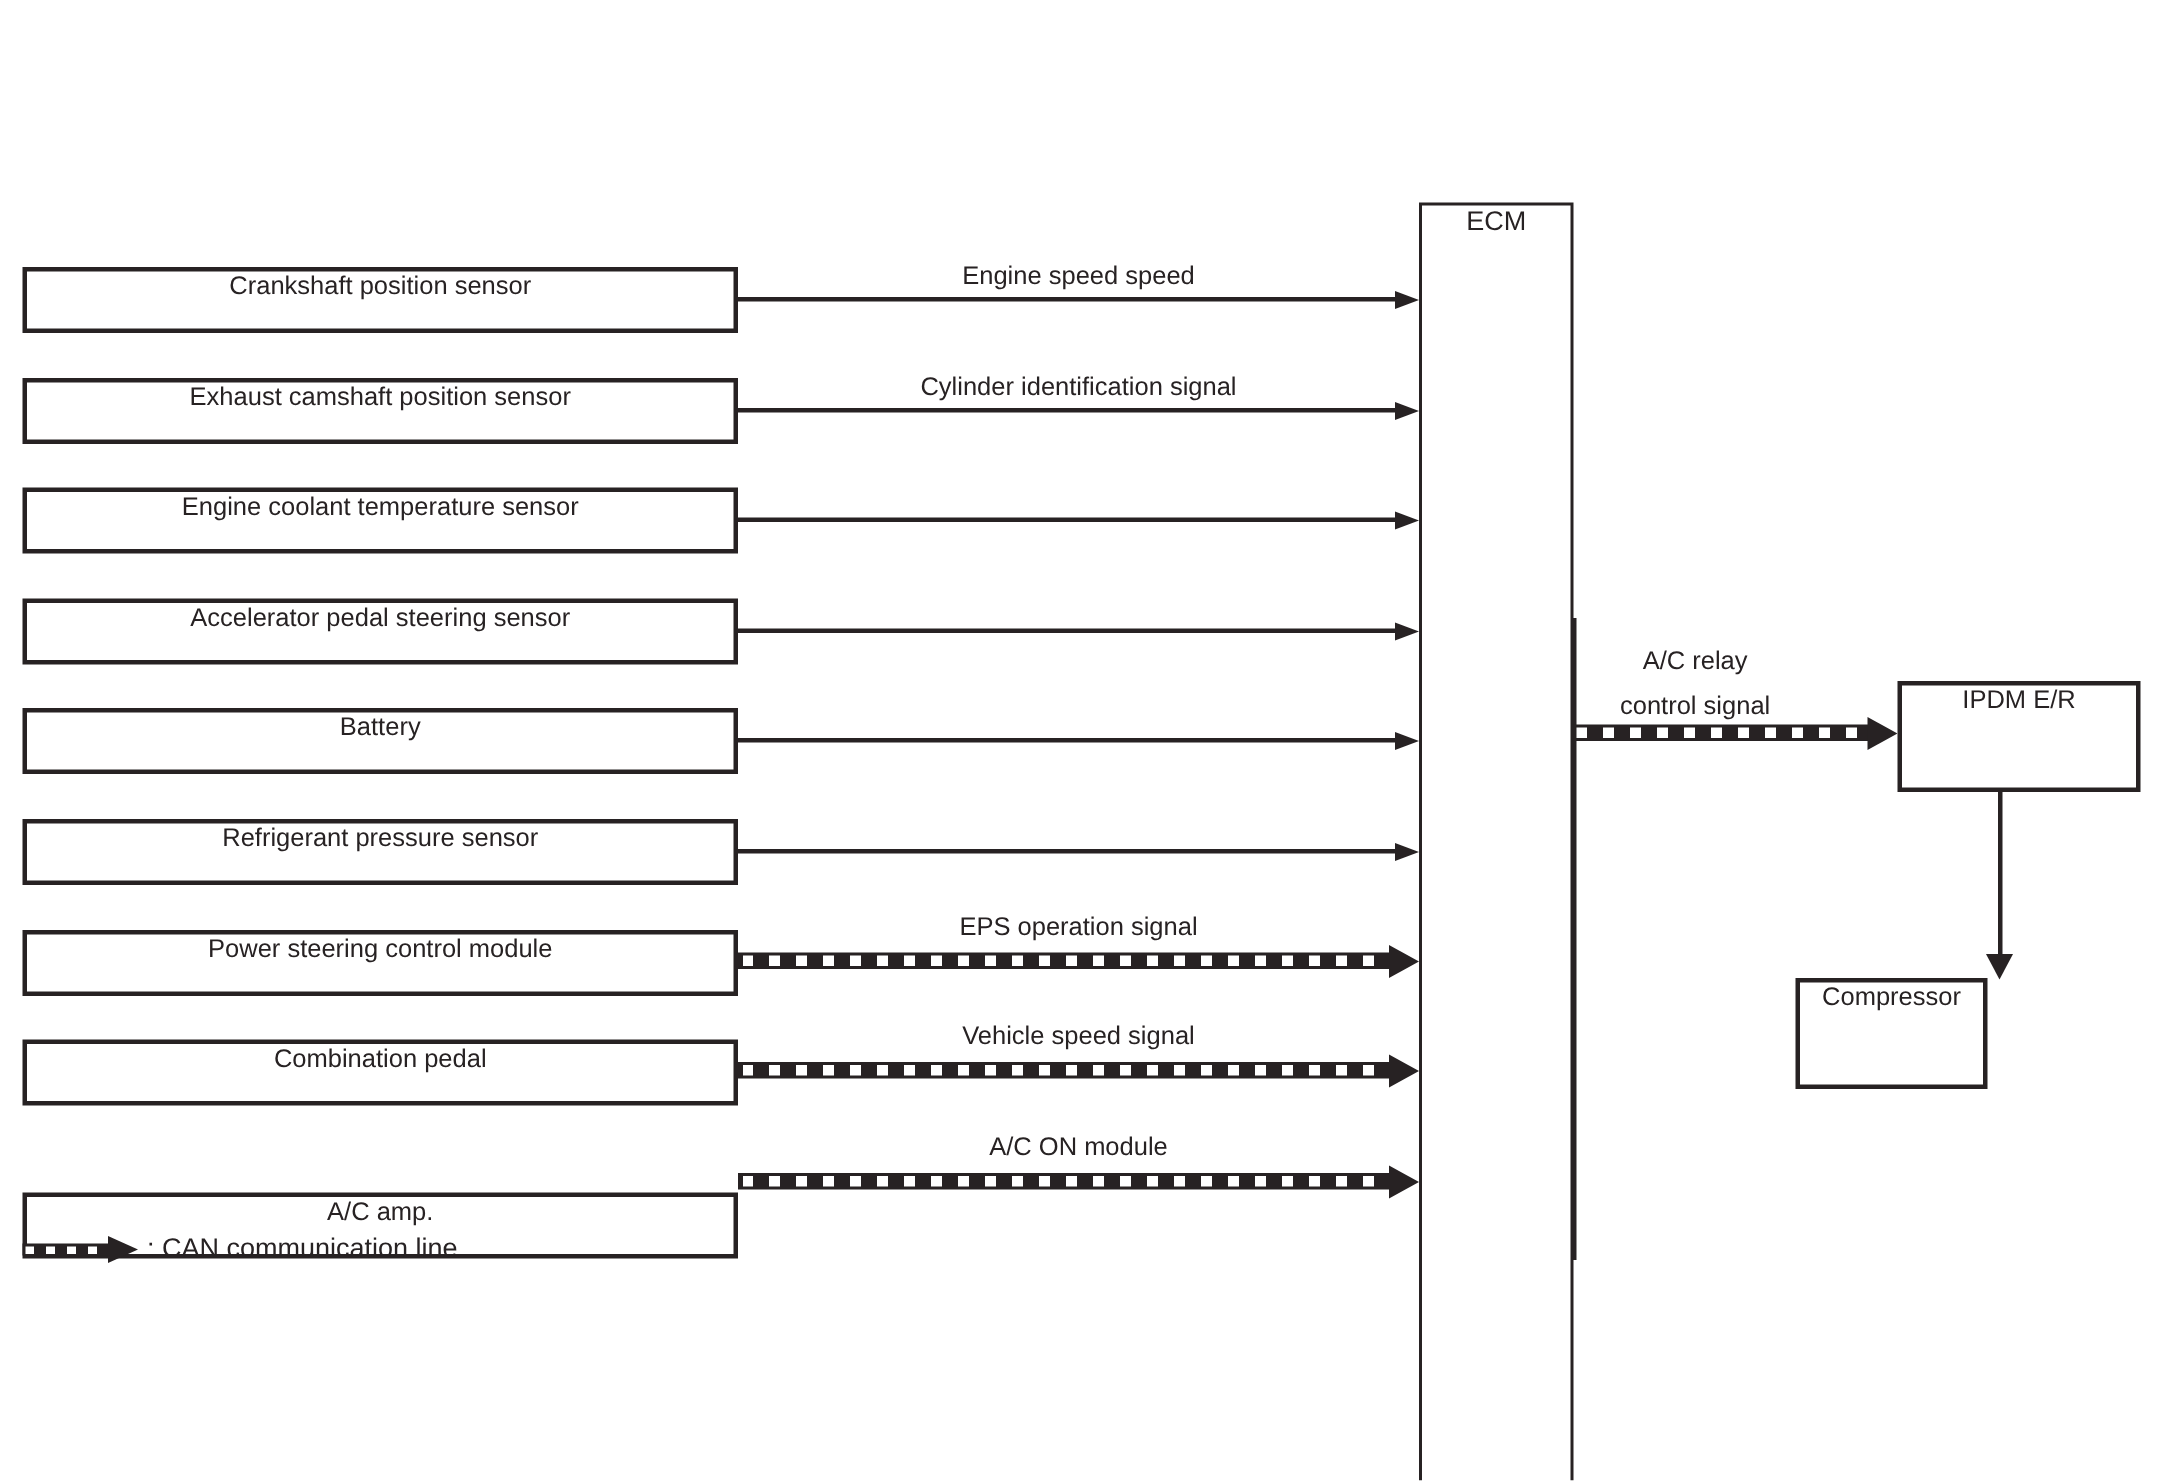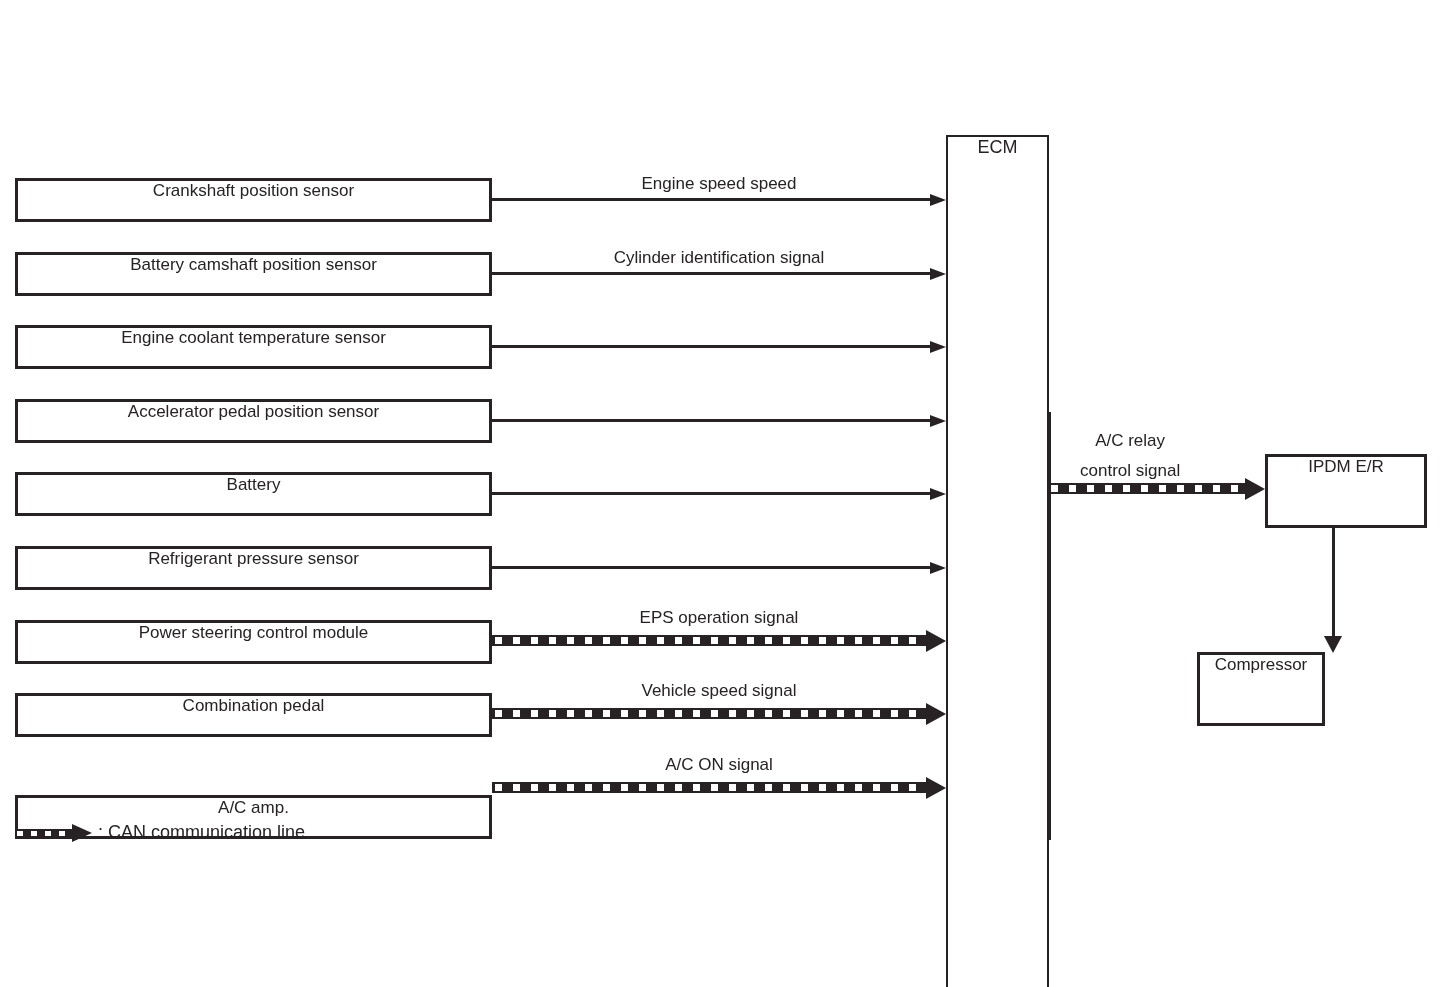--- a/index.html
+++ b/index.html
@@ -44,27 +44,27 @@
 </style>
 </head>
 <body>
 
 <div class="canvas">
 
   <div class="box src" style="top:178px">
     <span>Crankshaft position sensor</span>
   </div>
   <div class="box src" style="top:252px">
-    <span>Battery camshaft position sensor</span>
+    <span>Exhaust camshaft position sensor</span>
   </div>
   <div class="box src" style="top:325px">
     <span>Engine coolant temperature sensor</span>
   </div>
   <div class="box src" style="top:399px">
-    <span>Accelerator pedal position sensor</span>
+    <span>Accelerator pedal steering sensor</span>
   </div>
   <div class="box src" style="top:472px">
     <span>Battery</span>
   </div>
   <div class="box src" style="top:546px">
     <span>Refrigerant pressure sensor</span>
   </div>
   <div class="box src" style="top:620px">
     <span>Power steering control module</span>
   </div>
@@ -116,21 +116,21 @@
       <div class="bar">
         <div class="dashes"></div>
       </div>
       <div class="head"></div>
     </div>
 
   <div class="sig" style="top:174px">Engine speed speed</div>
   <div class="sig" style="top:248px">Cylinder identification signal</div>
   <div class="sig" style="top:608px">EPS operation signal</div>
   <div class="sig" style="top:681px">Vehicle speed signal</div>
-  <div class="sig" style="top:755px">A/C ON signal</div>
+  <div class="sig" style="top:755px">A/C ON module</div>
 
   <div class="box ecm">
     <span>ECM</span>
   </div>
   <div class="edge-seg"></div>
 
   <div class="can relay-arrow">
       <div class="bar">
         <div class="dashes"></div>
       </div>

